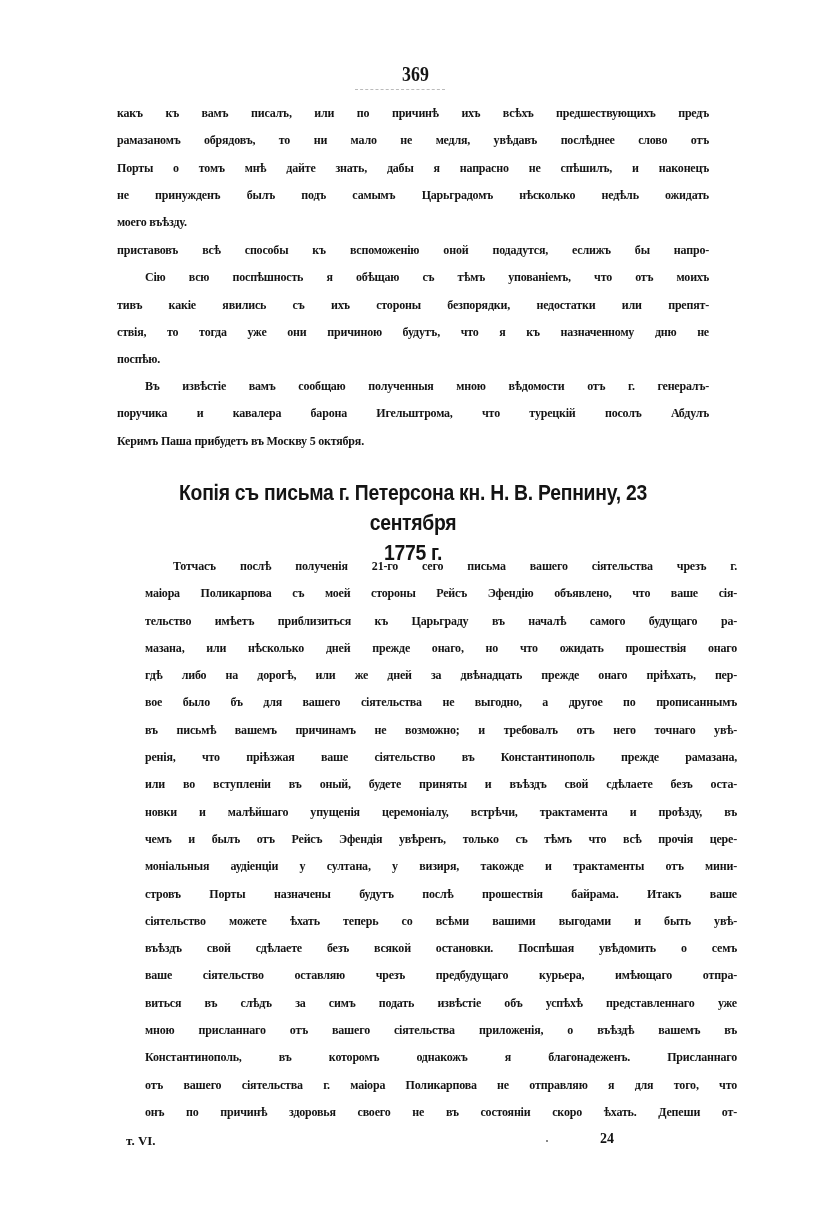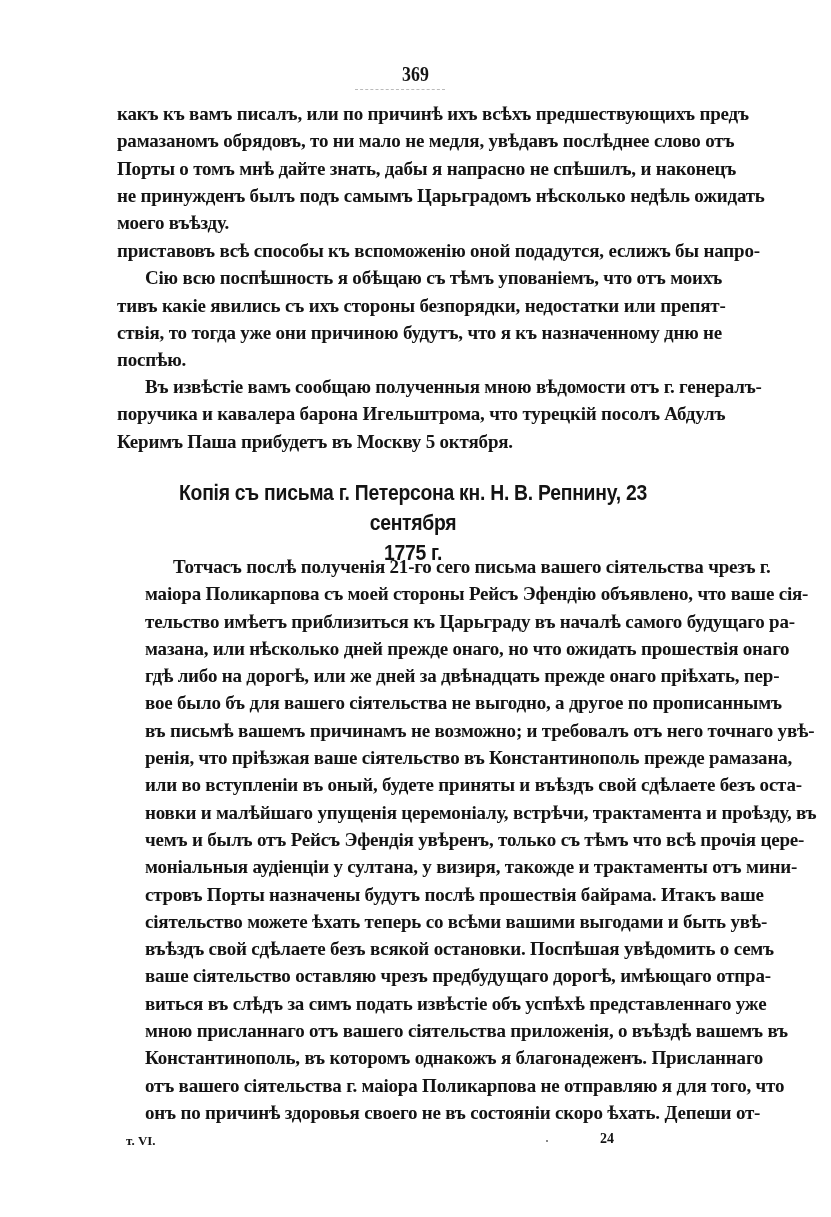--- a/index.html
+++ b/index.html
@@ -15,21 +15,21 @@
     }
     .page-rule {
       position: absolute; top: 89px; left: 355px; width: 90px; height: 1px;
       border-top: 1px dashed #bbb;
     }
     .text-block {
       position: absolute; left: 117px; width: 592px;
     }
     .line {
       display: block; height: 27.3px; line-height: 27.3px;
-      font-family: "Liberation Serif", serif; font-size: 19px; font-weight: bold;
+      font-family: "Liberation Serif", serif; font-size: 12px; font-weight: bold;
       white-space: nowrap; text-align: justify; text-align-last: justify;
       letter-spacing: -0.2px;
     }
     .line.last { text-align-last: left; }
     .line.indent { padding-left: 28px; }
     .line.light { font-weight: bold; }
     .heading {
       position: absolute; top: 478px; left: 117px; width: 592px; text-align: center;
       font-family: "Liberation Sans", sans-serif; font-weight: bold; font-size: 22px;
       line-height: 30px; letter-spacing: -0.3px; transform: scaleX(0.88); transform-origin: center;
@@ -86,21 +86,21 @@
   <span class="line">вое было бъ для вашего сіятельства не выгодно, а другое по прописаннымъ</span>
   <span class="line">въ письмѣ вашемъ причинамъ не возможно; и требовалъ отъ него точнаго увѣ-</span>
   <span class="line light">ренія, что пріѣзжая ваше сіятельство въ Константинополь прежде рамазана,</span>
   <span class="line light">или во вступленіи въ оный, будете приняты и въѣздъ свой сдѣлаете безъ оста-</span>
   <span class="line light">новки и малѣйшаго упущенія церемоніалу, встрѣчи, трактамента и проѣзду, въ</span>
   <span class="line light">чемъ и былъ отъ Рейсъ Эфендія увѣренъ, только съ тѣмъ что всѣ прочія цере-</span>
   <span class="line light">моніальныя аудіенціи у султана, у визиря, такожде и трактаменты отъ мини-</span>
   <span class="line light">стровъ Порты назначены будутъ послѣ прошествія байрама. Итакъ ваше</span>
   <span class="line light">сіятельство можете ѣхать теперь со всѣми вашими выгодами и быть увѣ-</span>
   <span class="line light">въѣздъ свой сдѣлаете безъ всякой остановки. Поспѣшая увѣдомить о семъ</span>
-  <span class="line light">ваше сіятельство оставляю чрезъ предбудущаго дорогѣ, имѣющаго отпра-</span>
+  <span class="line light">ваше сіятельство оставляю чрезъ предбудущаго курьера, имѣющаго отпра-</span>
   <span class="line light">виться въ слѣдъ за симъ подать извѣстіе объ успѣхѣ представленнаго уже</span>
   <span class="line light">мною присланнаго отъ вашего сіятельства приложенія, о въѣздѣ вашемъ въ</span>
   <span class="line light">Константинополь, въ которомъ однакожъ я благонадеженъ. Присланнаго</span>
   <span class="line light">отъ вашего сіятельства г. маіора Поликарпова не отправляю я для того, что</span>
   <span class="line">онъ по причинѣ здоровья своего не въ состояніи скоро ѣхать. Депеши от-</span>
 </div>
 
 <div class="footer-left">т. VI.</div>
 <div class="footer-dot"></div>
 <div class="footer-right">24</div>

